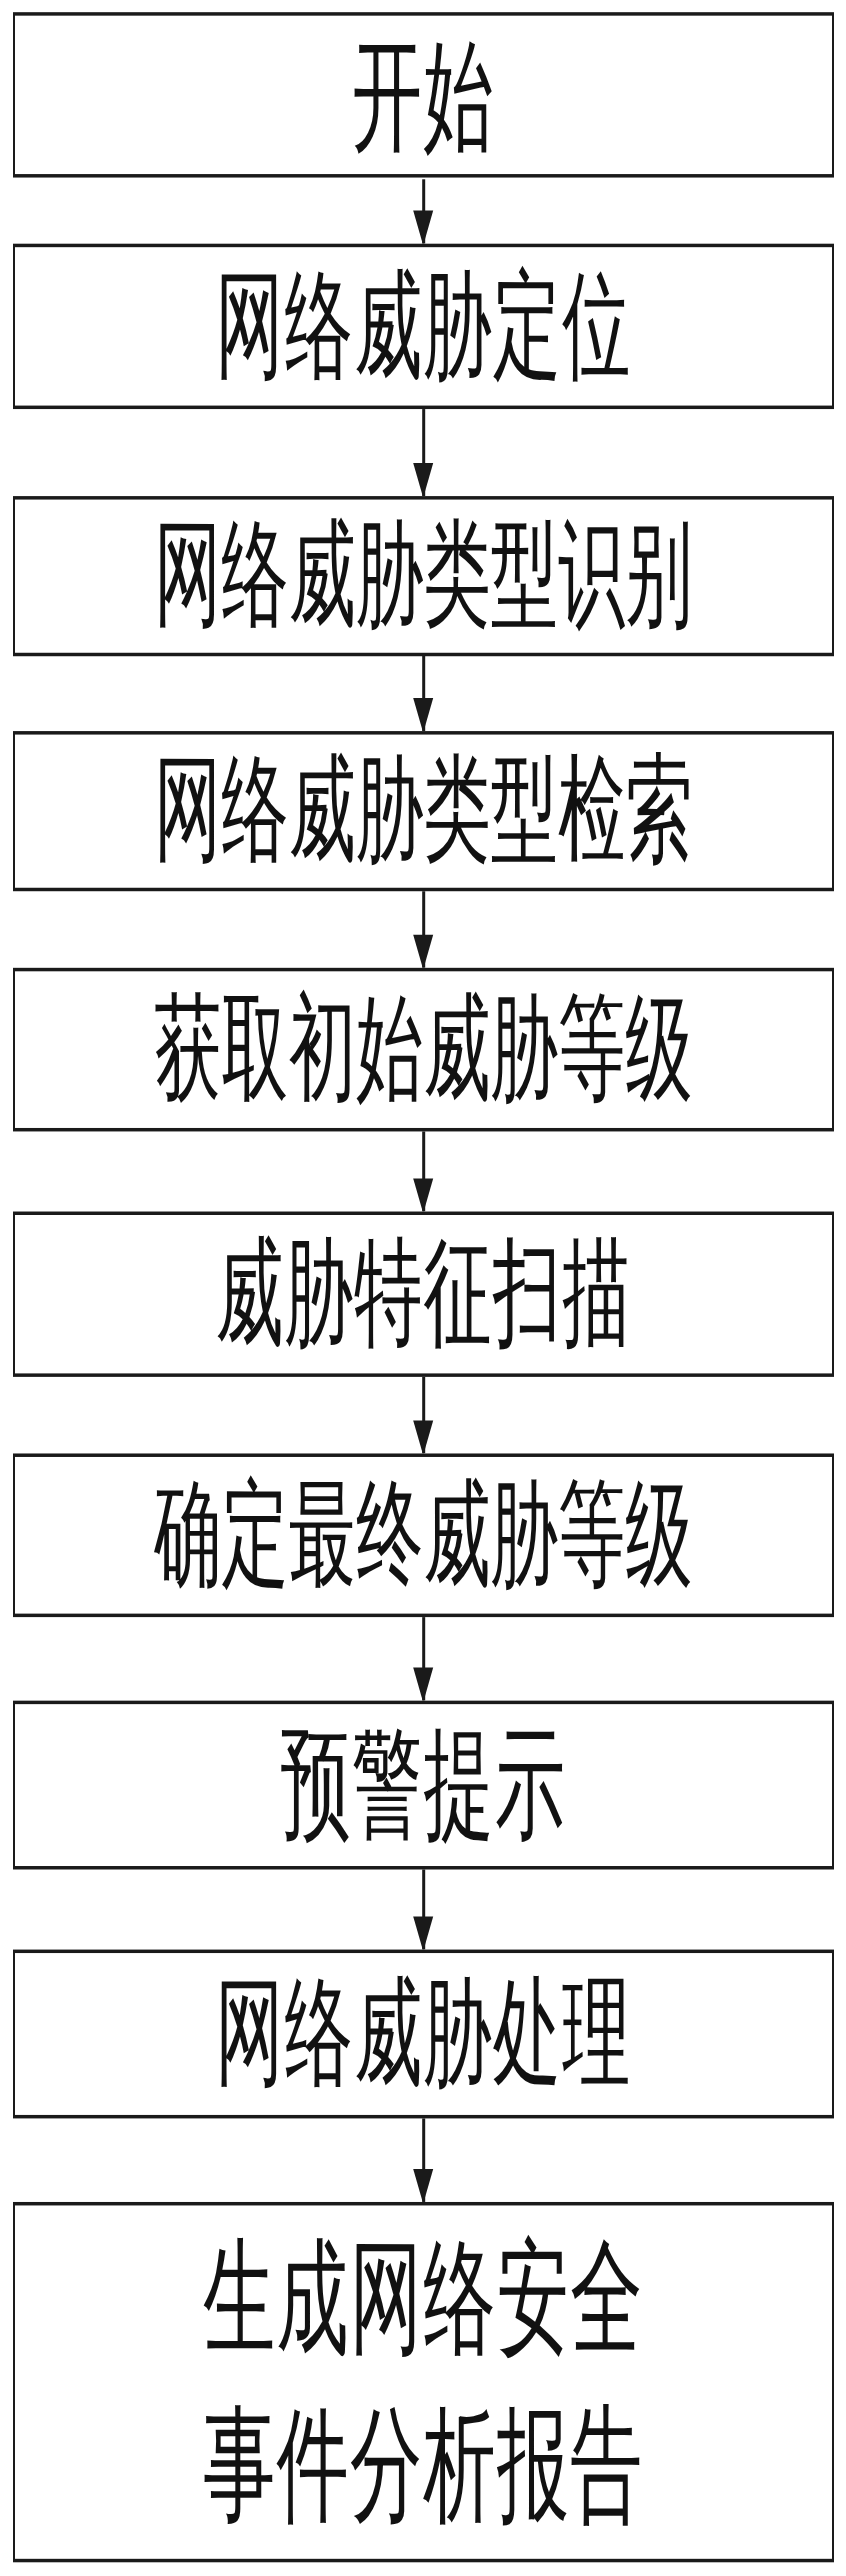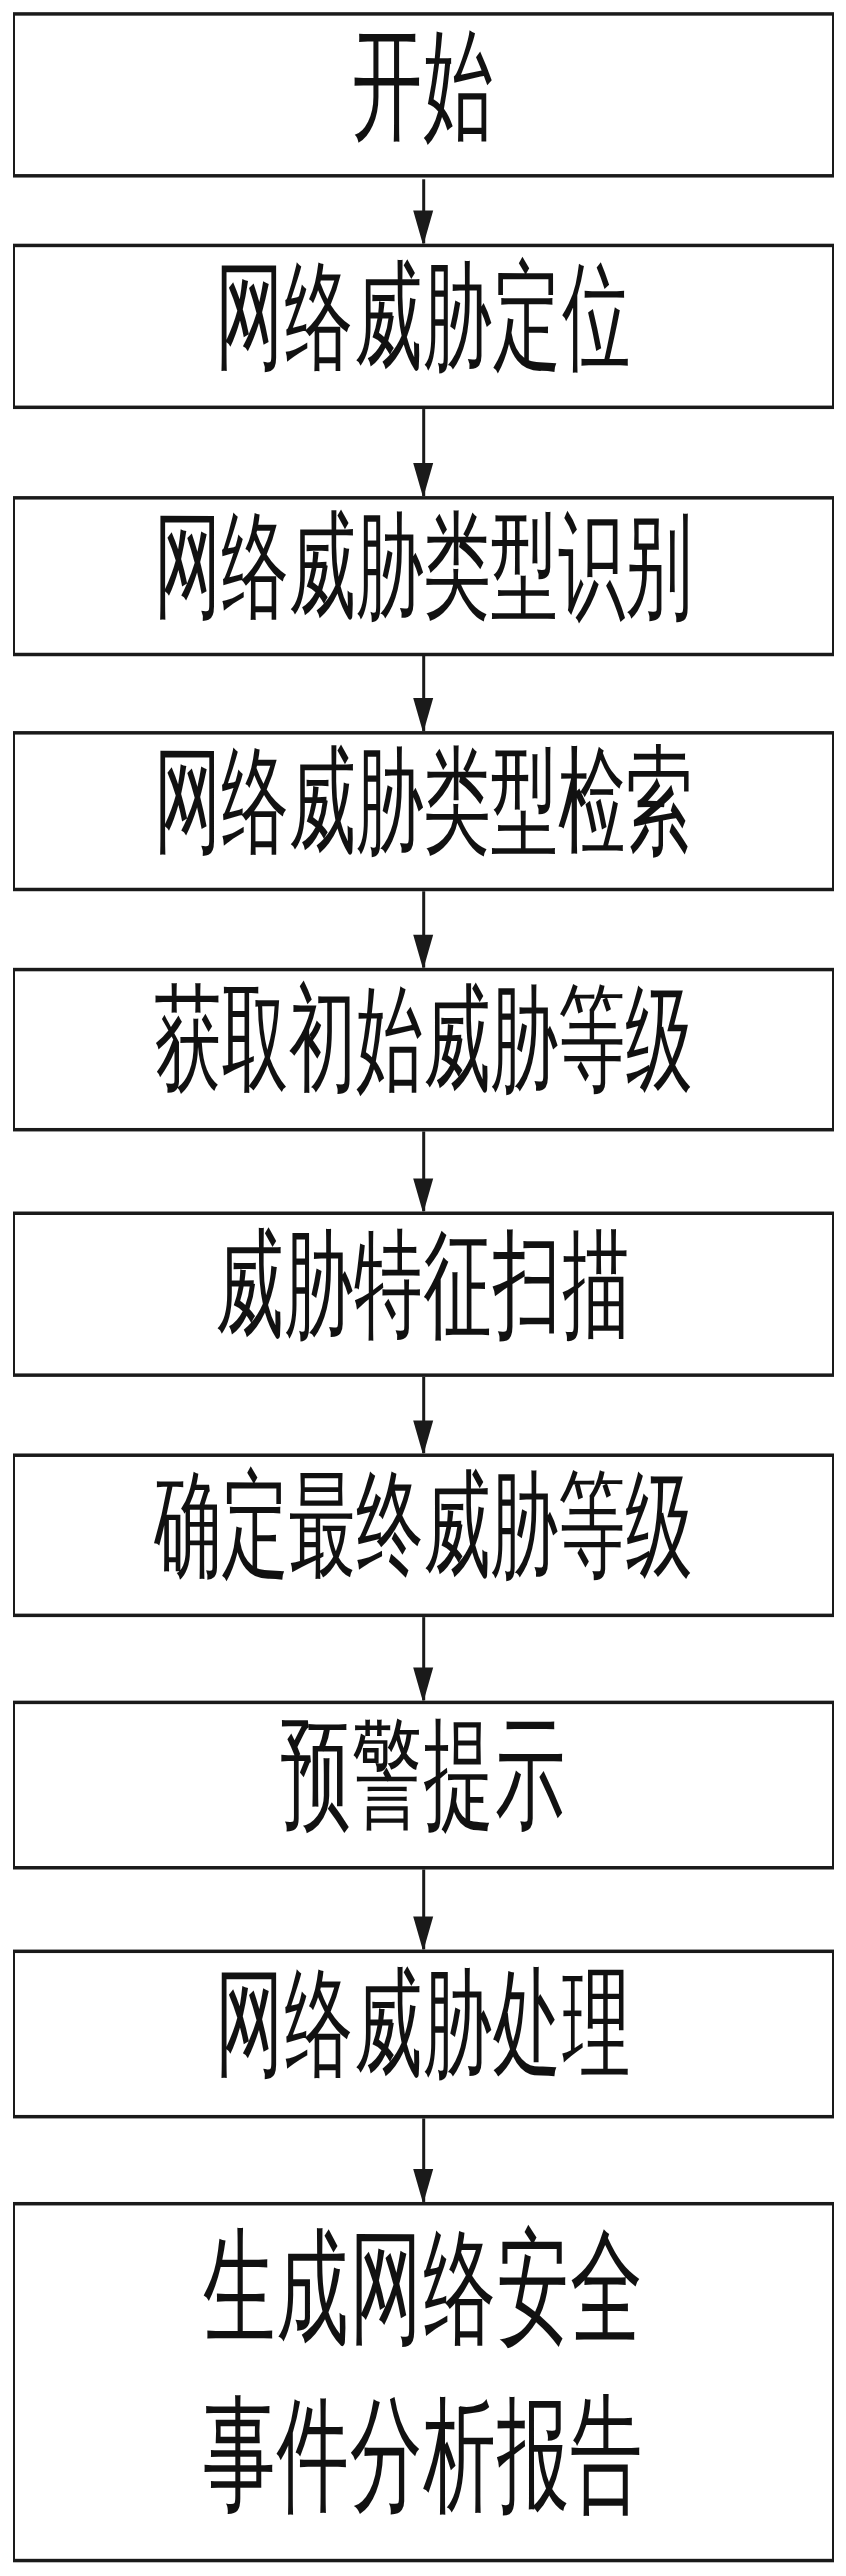--- a/index.html
+++ b/index.html
@@ -10,21 +10,20 @@
   body {
     font-family: "DejaVu Sans", "Liberation Sans", sans-serif;
   }
   #flowchart-page {
     position: relative;
     width: 846px;
     height: 2576px;
     background: #ffffff;
     overflow: hidden;
     box-sizing: border-box;
-    font-family: Liberation Mono, monospace;
   }
   .chart-column {
     position: absolute;
     left: 13px;
     top: 0;
     width: 821px;
     height: 2576px;
   }
   .flow-node {
     position: absolute;

